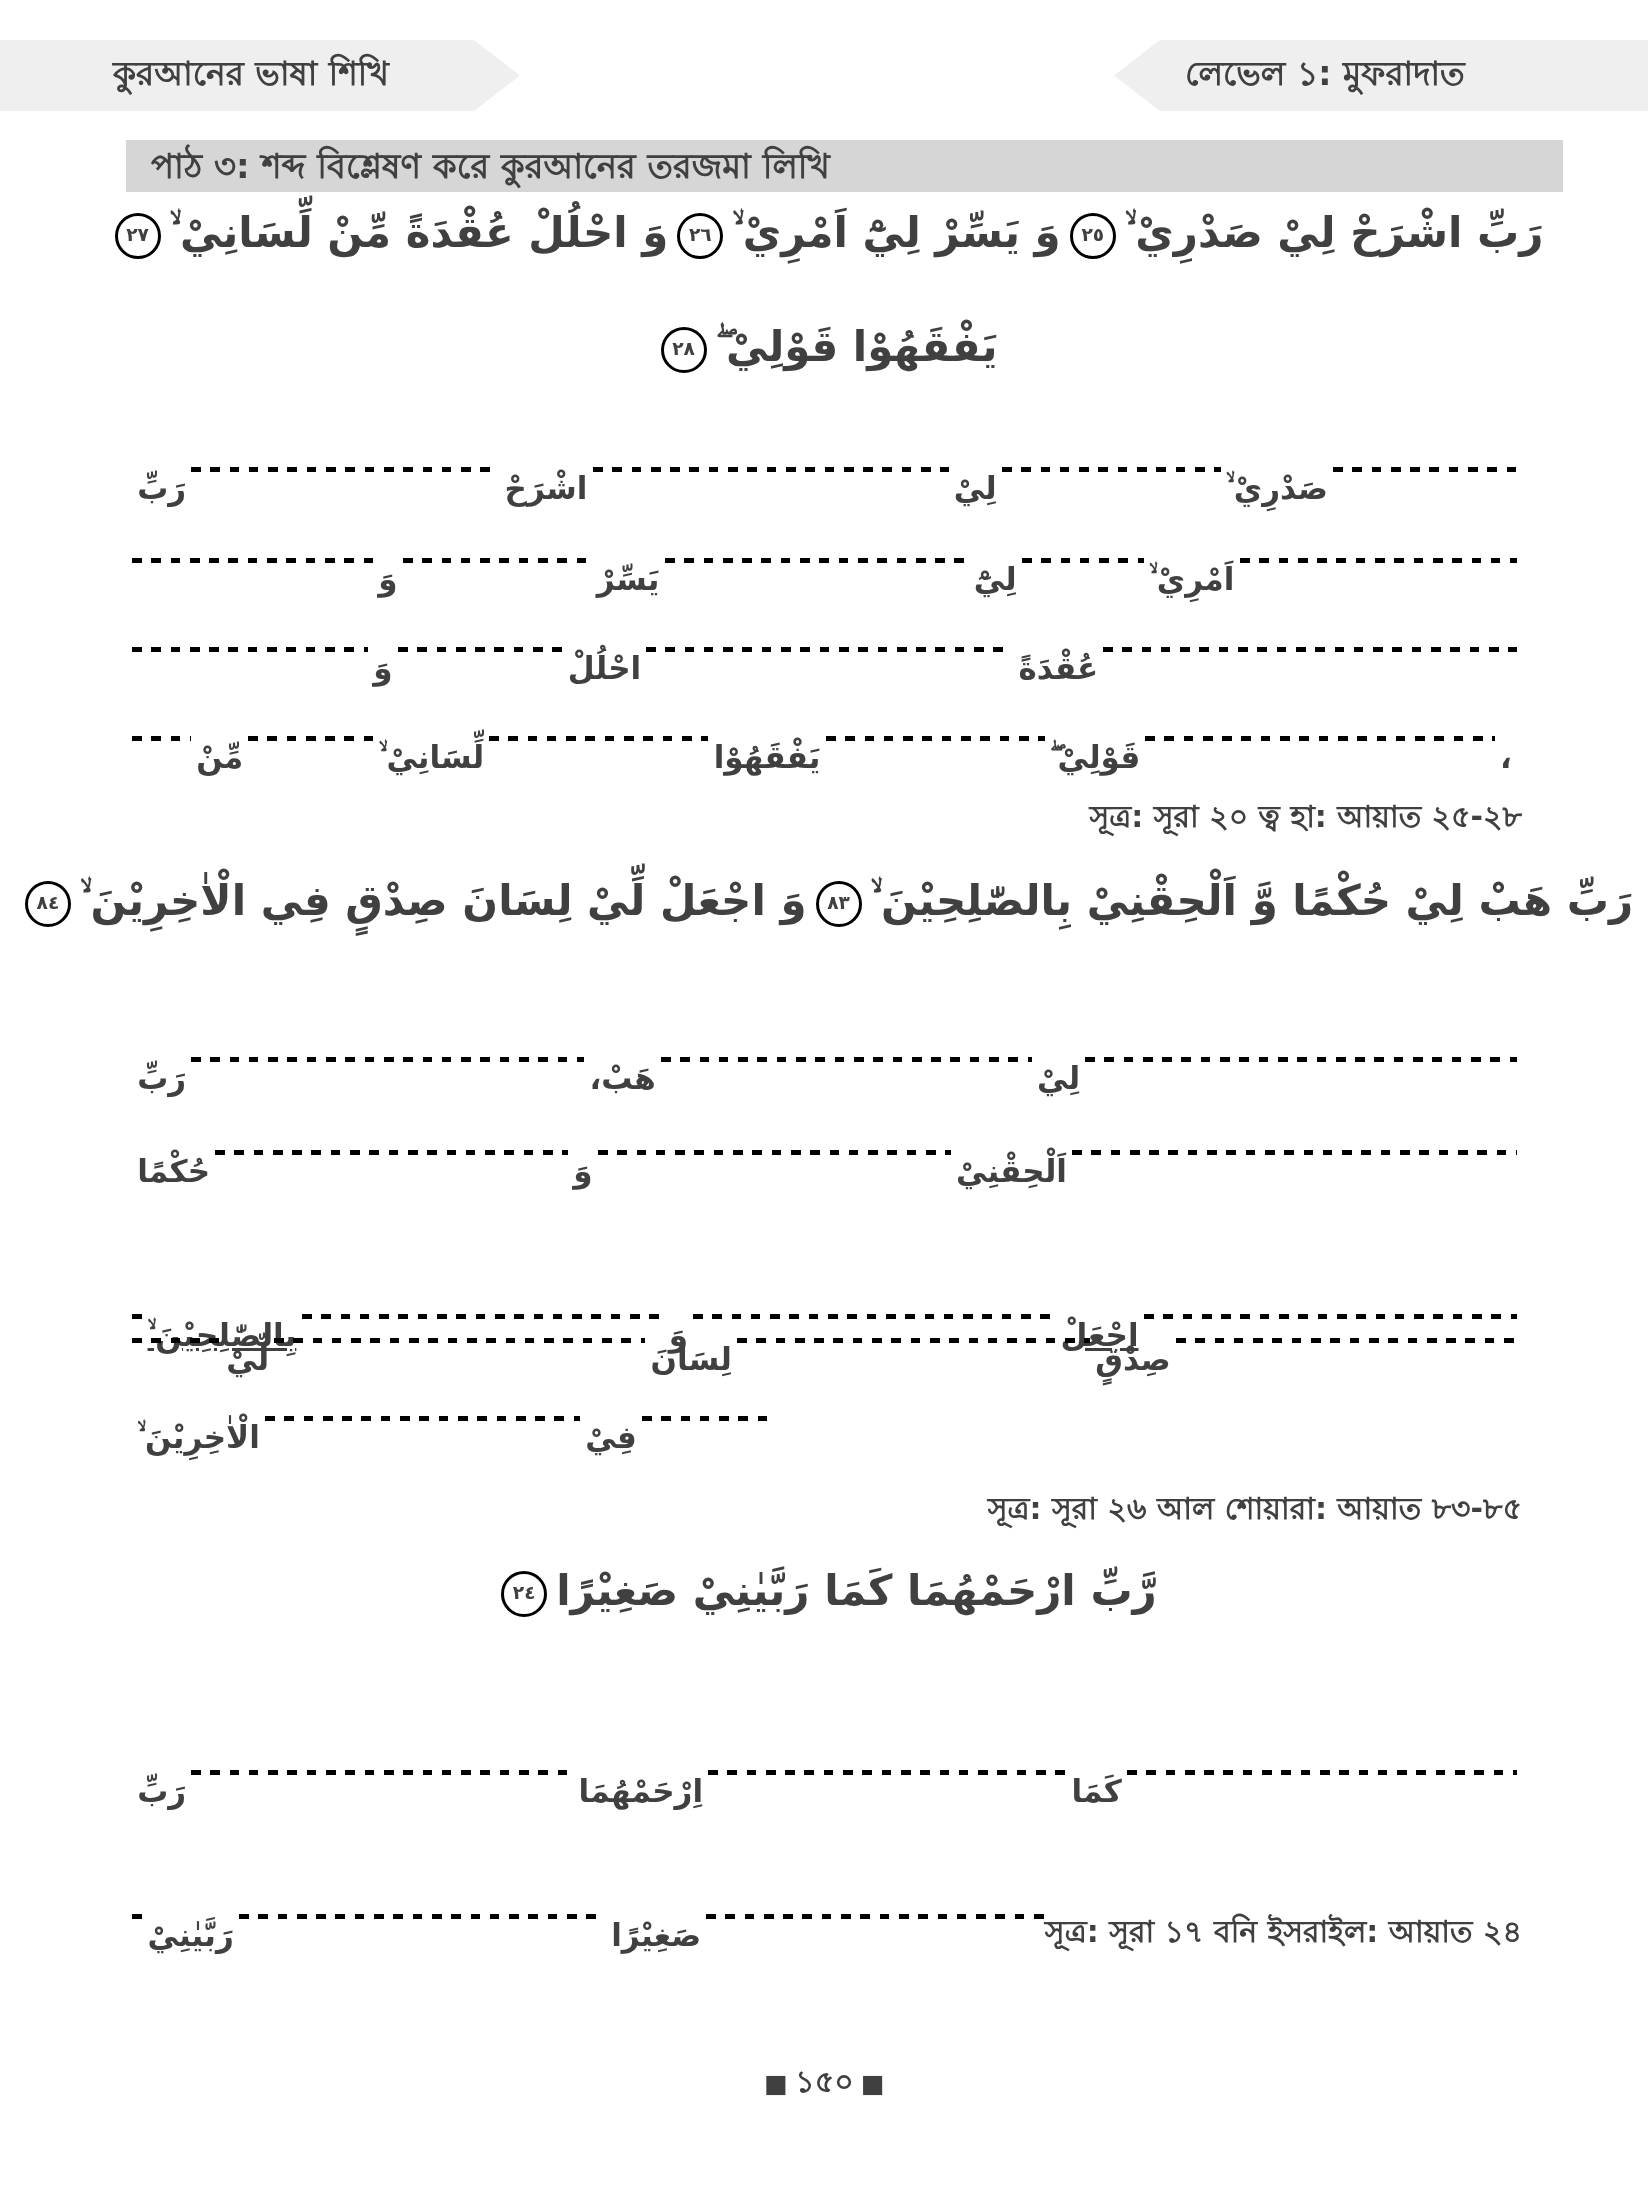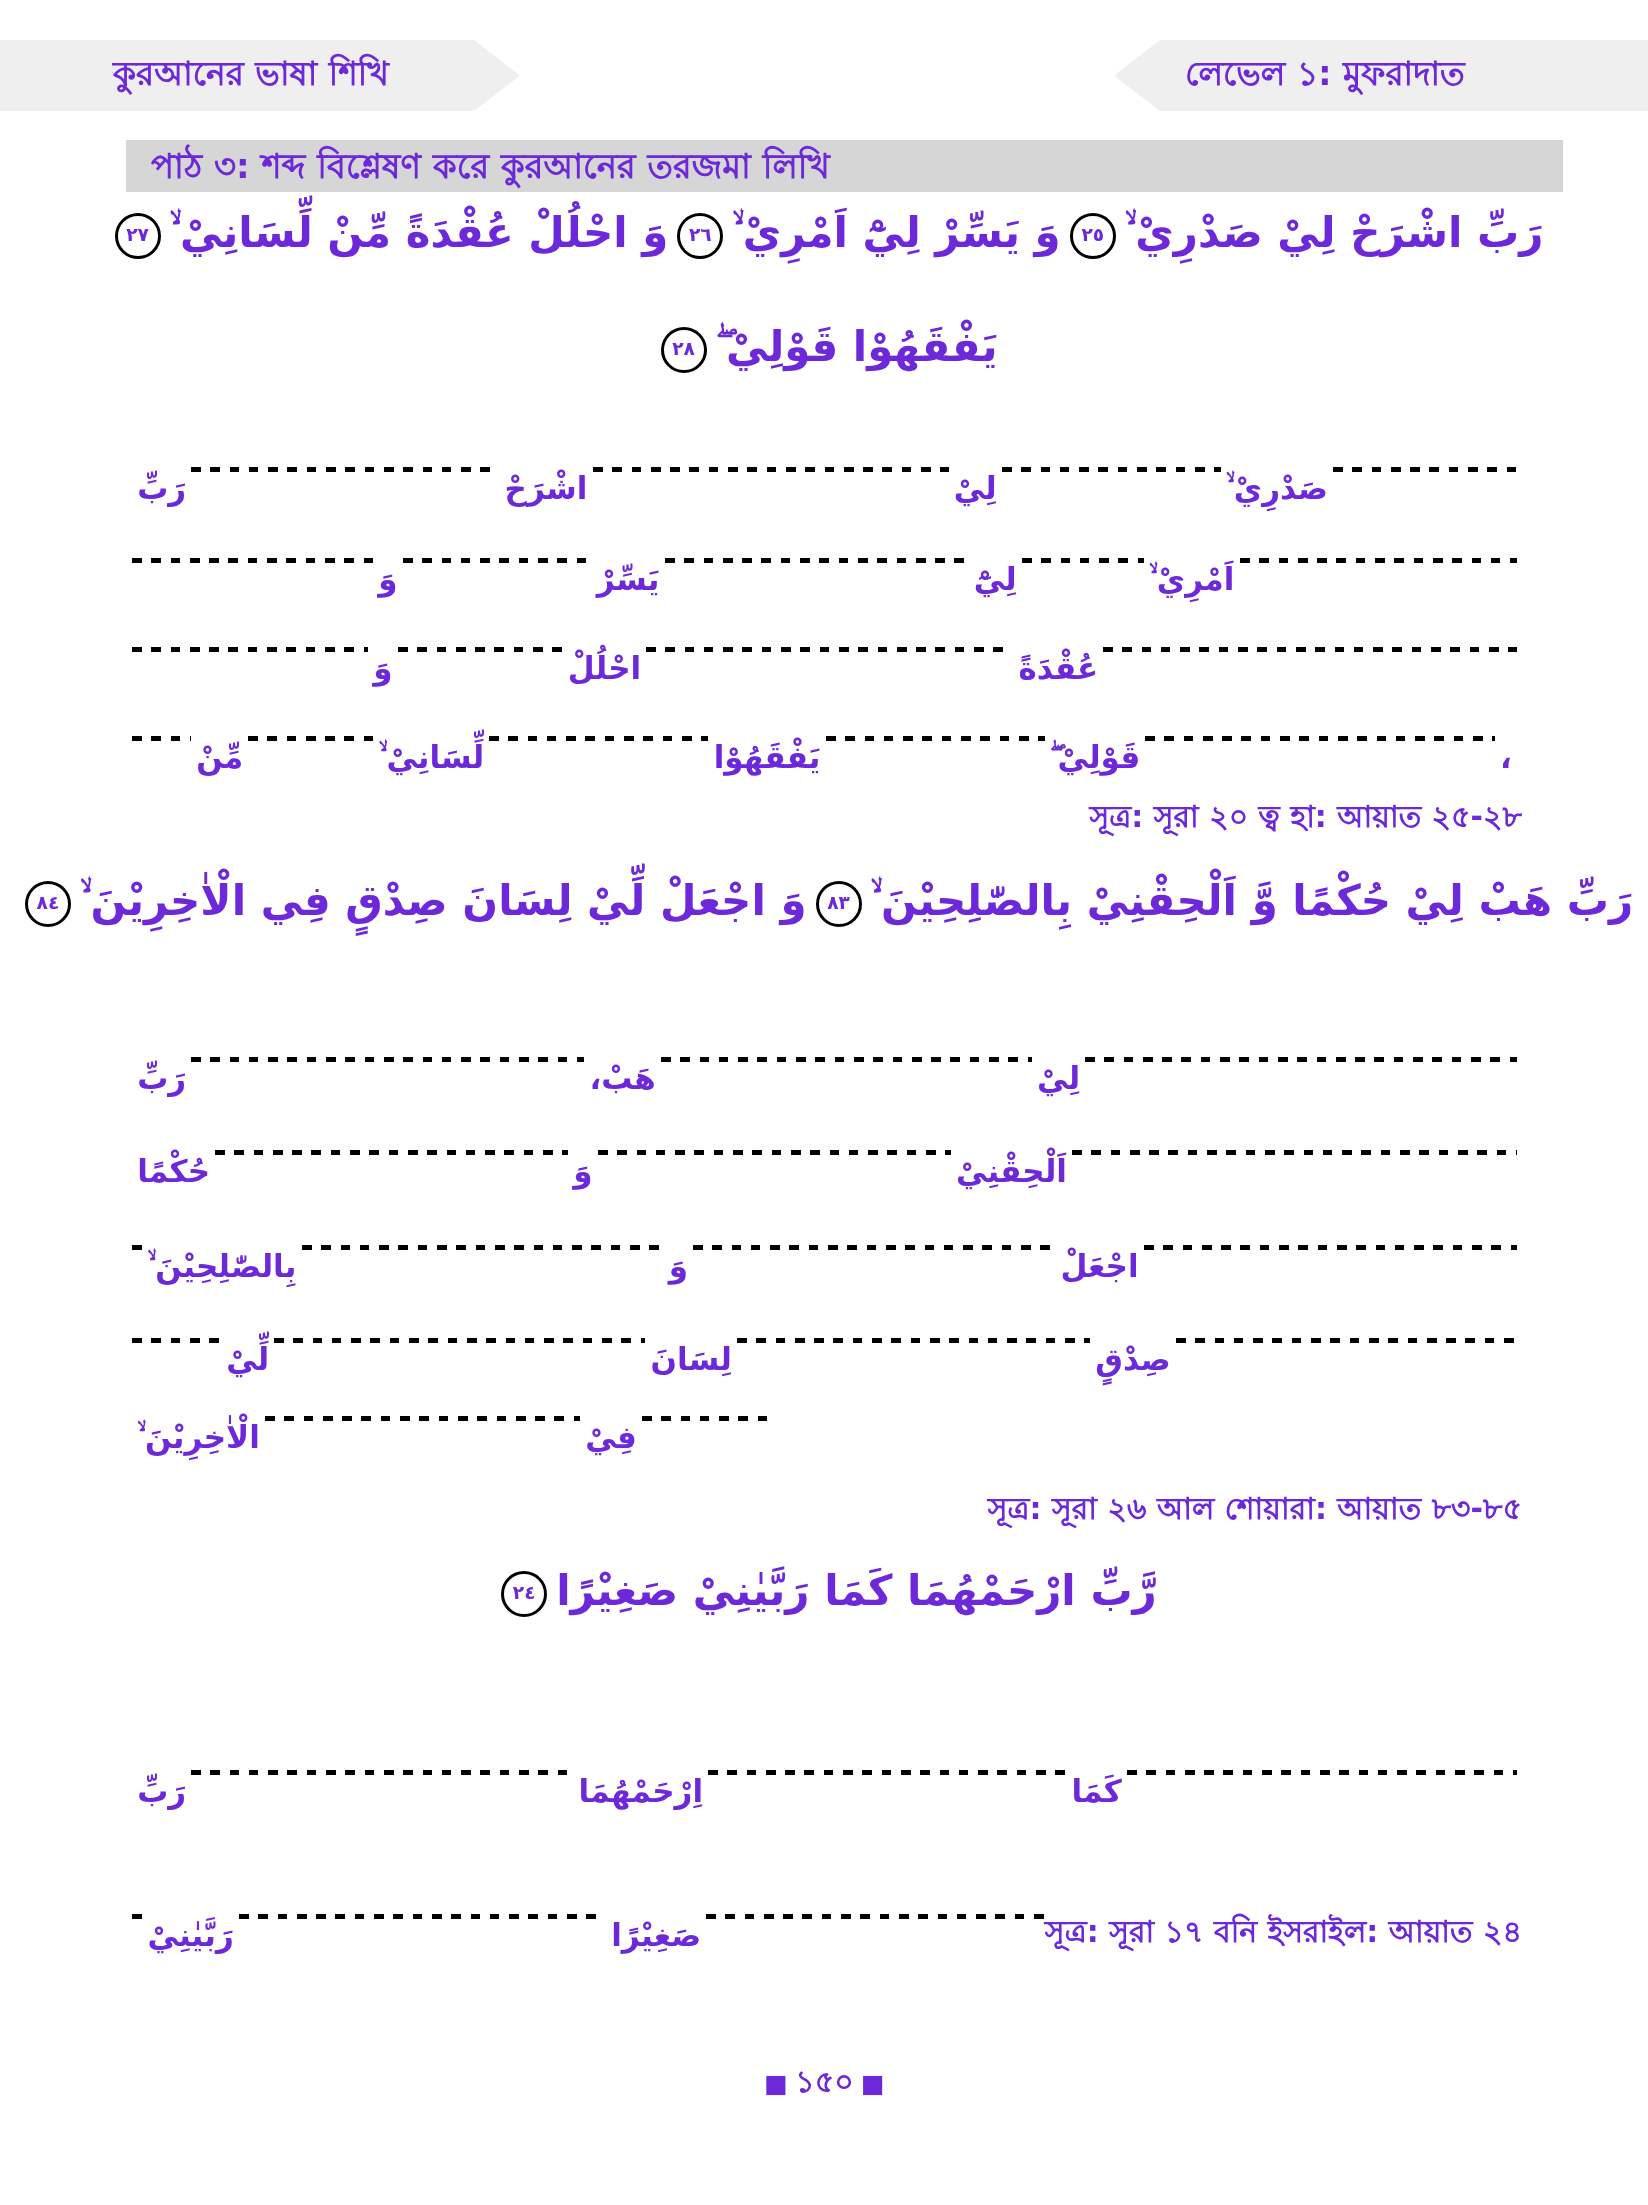--- a/index.html
+++ b/index.html
@@ -1,21 +1,21 @@
 <!DOCTYPE html>
 <html style="font-size:12px"><head>
 <meta charset="utf-8">
 <style>
   html,body{margin:0;padding:0;background:#ffffff;}
   .page{
     position:relative;
     width:1649px;height:2205px;
     background:#ffffff;
     font-family:"DejaVu Sans", sans-serif;
-    color:#6d28d9;
+    color:#404040;
     overflow:hidden;
   }
   
   .tag{
     position:absolute;top:40px;height:71px;
     background:#efefef;
     display:flex;align-items:center;
   }
   .tag-left{
     left:0;width:520px;
@@ -178,21 +178,21 @@
       <div class="blank grow" style="width: 353px;"></div>
     </div>
   <div class="wrow" style="top:1106px;">
       <span class="aword" dir="rtl">حُكْمًا</span>
       <div class="blank" style="width: 353px;"></div>
       <span class="aword" dir="rtl">وَ</span>
       <div class="blank" style="width: 353px;"></div>
       <span class="aword" dir="rtl">اَلْحِقْنِيْ</span>
       <div class="blank grow" style="width: 338px;"></div>
     </div>
-  <div class="wrow" style="top:1201px;">
+  <div class="wrow" style="top:1270px;text-decoration:underline;">
       <div class="blank" style="width: 10.4px;"></div>
       <span class="aword" dir="rtl">بِالصّٰلِحِيْنَ ۙ</span>
       <div class="blank" style="width: 362px;"></div>
       <span class="aword" dir="rtl">وَ</span>
       <div class="blank" style="width: 362px;"></div>
       <span class="aword" dir="rtl">اجْعَلْ</span>
       <div class="blank grow" style="width: 282px;"></div>
     </div>
   <div class="wrow" style="top:1372px;">
       <span class="aword" dir="rtl">الْاٰخِرِيْنَ ۙ</span>

